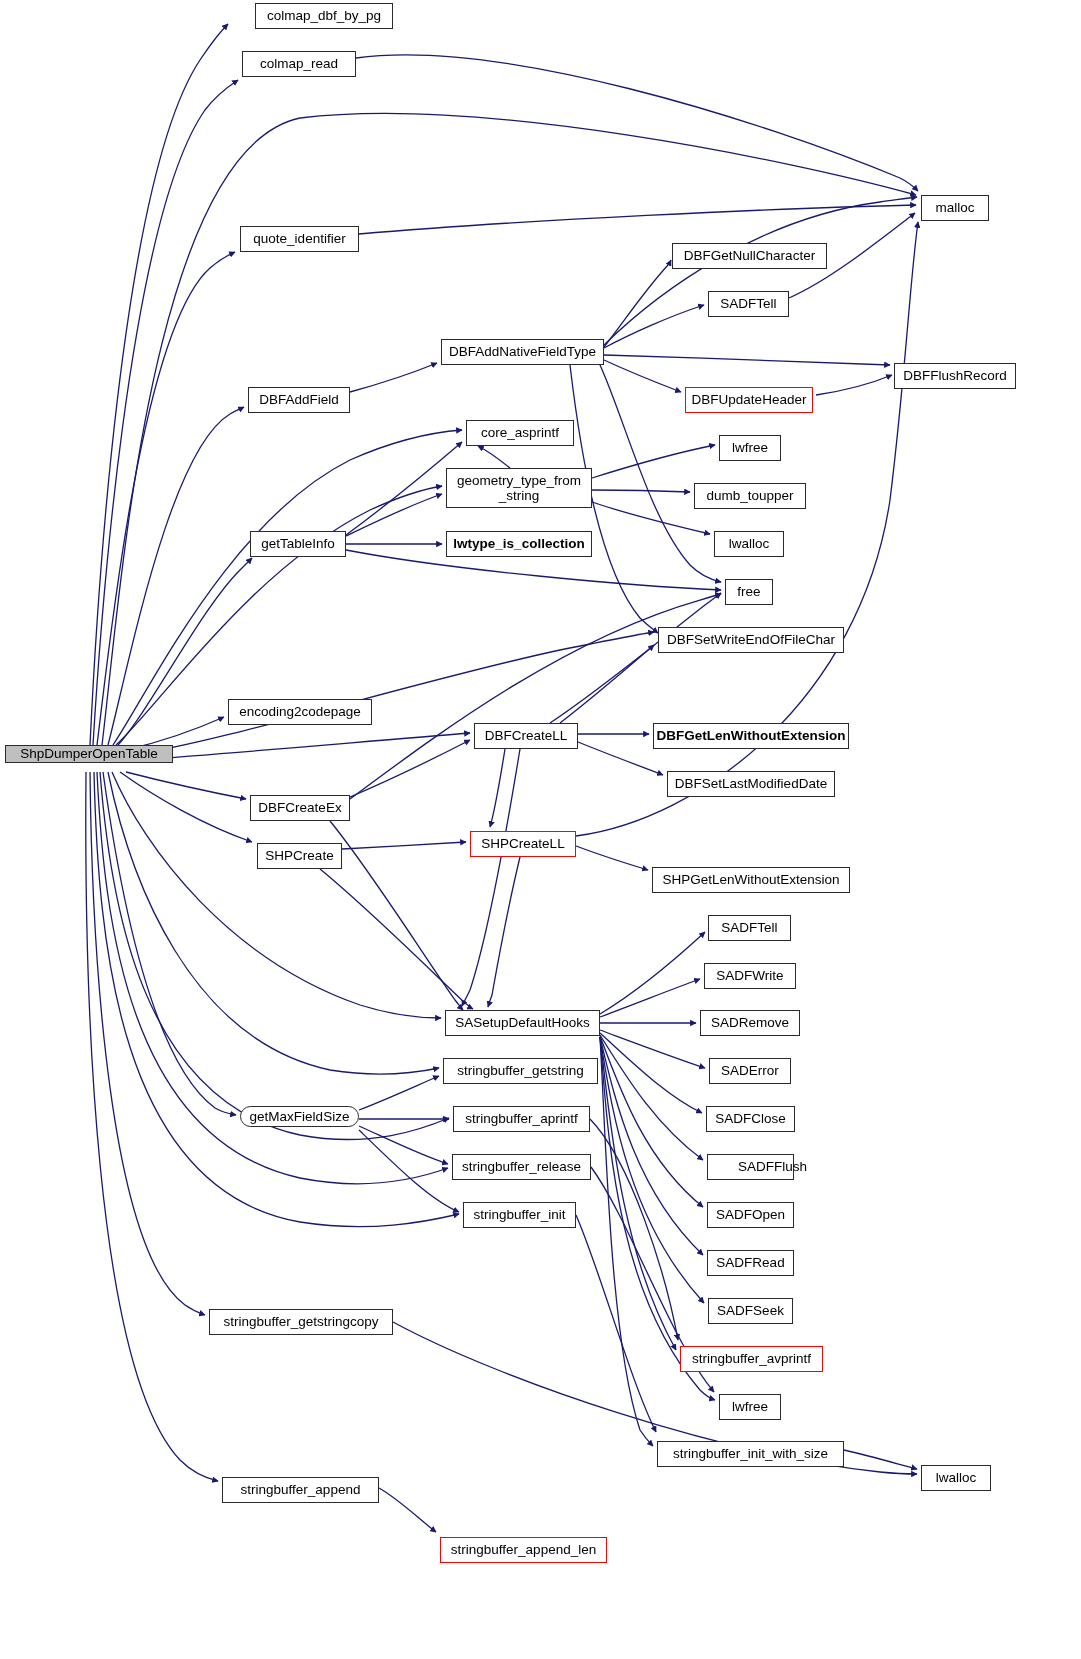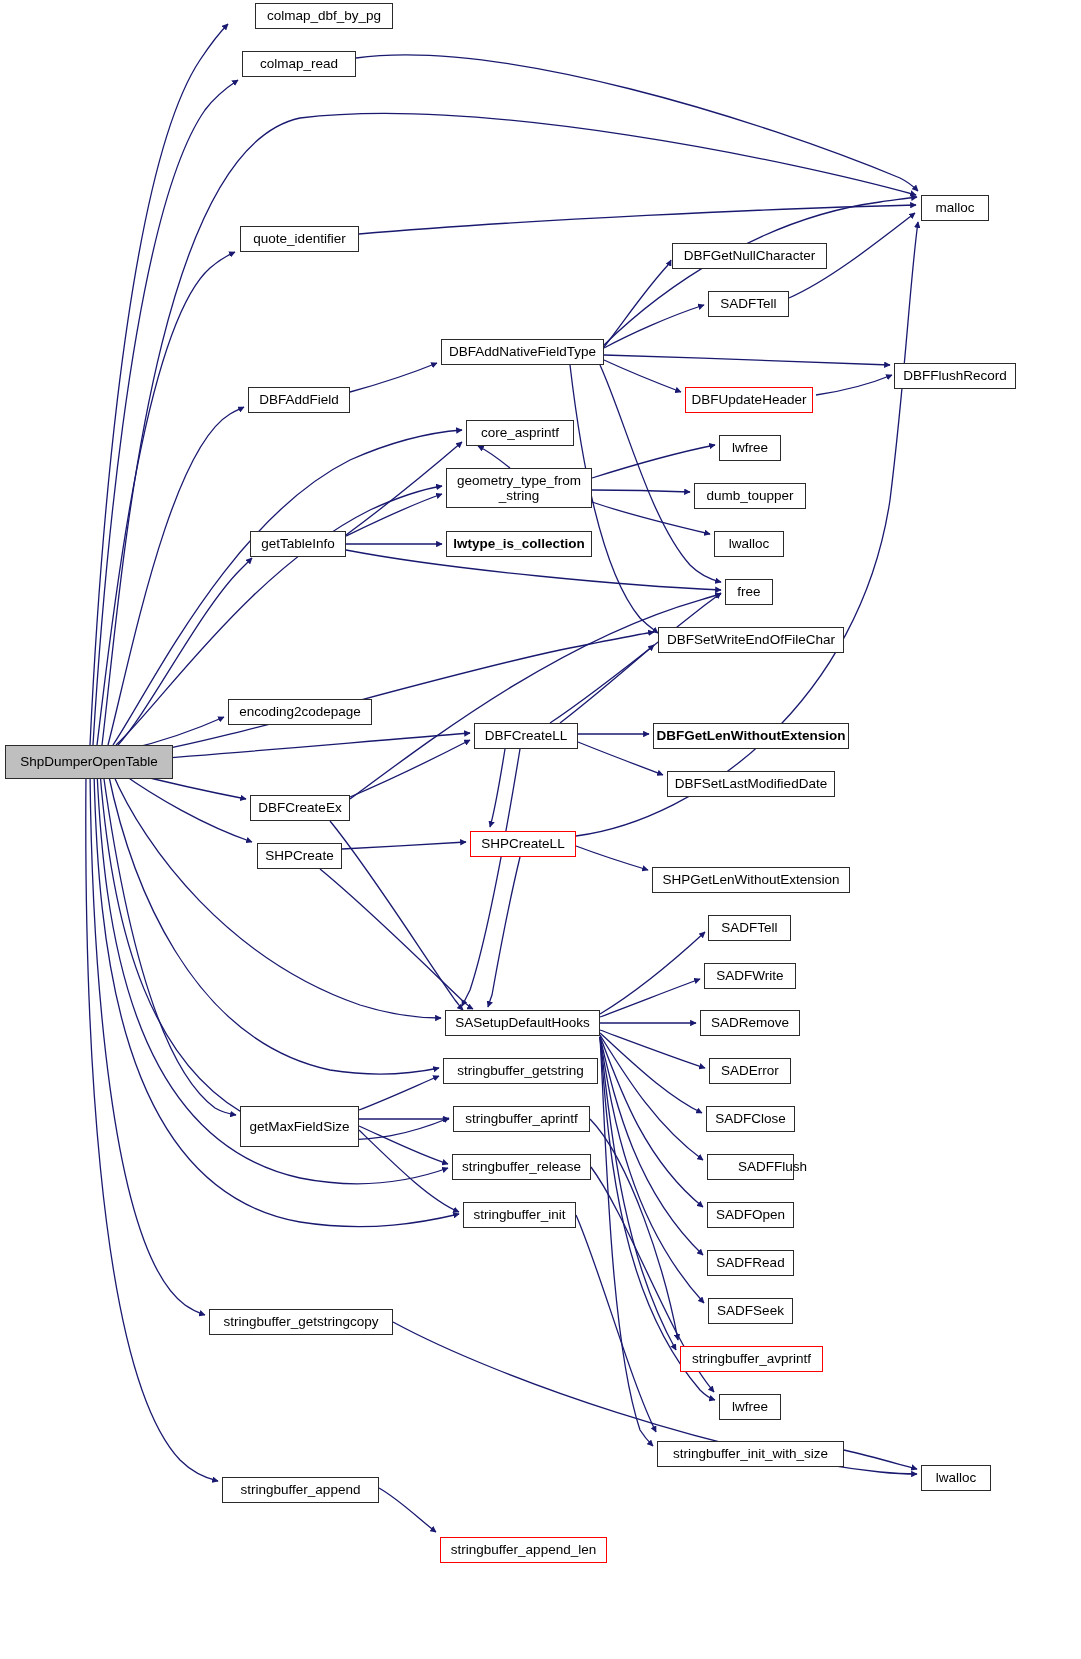--- a/index.html
+++ b/index.html
@@ -129,21 +129,21 @@
         <path d="M 359 1130 C 395 1165 430 1200 459 1212" fill="none" stroke="#191970" stroke-width="1.3" marker-end="url(#arrow)"></path>
         <path d="M 590 1119 C 630 1160 665 1270 678 1340" fill="none" stroke="#191970" stroke-width="1.3" marker-end="url(#arrow)"></path>
         <path d="M 591 1167 C 630 1220 670 1340 714 1392" fill="none" stroke="#191970" stroke-width="1.3" marker-end="url(#arrow)"></path>
         <path d="M 576 1215 C 600 1270 630 1380 656 1432" fill="none" stroke="#191970" stroke-width="1.3" marker-end="url(#arrow)"></path>
         <path d="M 393 1322 C 500 1380 720 1455 880 1472 C 900 1474 912 1474 917 1474" fill="none" stroke="#191970" stroke-width="1.3" marker-end="url(#arrow)"></path>
         <path d="M 844 1450 C 870 1456 898 1464 917 1469" fill="none" stroke="#191970" stroke-width="1.3" marker-end="url(#arrow)"></path>
         <path d="M 379 1488 C 400 1500 420 1520 436 1532" fill="none" stroke="#191970" stroke-width="1.3" marker-end="url(#arrow)"></path>
       </g>
   </svg>
   <div id="node-layer">
-      <div class="node current" style="left: 5px; top: 745px; width: 168px; height: 34px;">ShpDumperOpenTable</div>
+      <div class="node current" style="left: 5px; top: 745px; width: 168px; height: 18px;">ShpDumperOpenTable</div>
       <div class="node" style="left: 231px; top: 3px; width: 138px; height: 26px; margin-left: 24px;">colmap_dbf_by_pg</div>
       <div class="node" style="left: 242px; top: 51px; width: 114px; height: 26px;">colmap_read</div>
       <div class="node" style="left: 240px; top: 226px; width: 119px; height: 26px;">quote_identifier</div>
       <div class="node" style="left: 921px; top: 195px; width: 68px; height: 26px;">malloc</div>
       <div class="node" style="left: 672px; top: 243px; width: 155px; height: 26px;">DBFGetNullCharacter</div>
       <div class="node" style="left: 708px; top: 291px; width: 81px; height: 26px;">SADFTell</div>
       <div class="node" style="left: 441px; top: 339px; width: 163px; height: 26px;">DBFAddNativeFieldType</div>
       <div class="node" style="left: 894px; top: 363px; width: 122px; height: 26px;">DBFFlushRecord</div>
       <div class="node" style="left: 248px; top: 387px; width: 102px; height: 26px;">DBFAddField</div>
       <div class="node highlight" style="left: 685px; top: 387px; width: 128px; height: 26px;">DBFUpdateHeader</div>
@@ -165,21 +165,21 @@
       <div class="node highlight" style="left: 470px; top: 831px; width: 106px; height: 26px;">SHPCreateLL</div>
       <div class="node" style="left: 257px; top: 843px; width: 85px; height: 26px;">SHPCreate</div>
       <div class="node" style="left: 652px; top: 867px; width: 198px; height: 26px;">SHPGetLenWithoutExtension</div>
       <div class="node" style="left: 708px; top: 915px; width: 83px; height: 26px;">SADFTell</div>
       <div class="node" style="left: 704px; top: 963px; width: 92px; height: 26px;">SADFWrite</div>
       <div class="node" style="left: 445px; top: 1010px; width: 155px; height: 26px;">SASetupDefaultHooks</div>
       <div class="node" style="left: 700px; top: 1010px; width: 100px; height: 26px;">SADRemove</div>
       <div class="node" style="left: 709px; top: 1058px; width: 82px; height: 26px;">SADError</div>
       <div class="node" style="left: 443px; top: 1058px; width: 155px; height: 26px;">stringbuffer_getstring</div>
       <div class="node" style="left: 706px; top: 1106px; width: 89px; height: 26px;">SADFClose</div>
-      <div class="node" style="left: 240px; top: 1106px; width: 119px; height: 41px;">getMaxFieldSize</div>
+      <div class="node" style="left: 240px; top: 1106px; width: 119px; height: 21px; border-radius: 12px;">getMaxFieldSize</div>
       <div class="node" style="left: 453px; top: 1106px; width: 137px; height: 26px;">stringbuffer_aprintf</div>
       <div class="node" style="left: 707px; top: 1154px; width: 87px; height: 26px; padding-left: 44px;">SADFFlush</div>
       <div class="node" style="left: 452px; top: 1154px; width: 139px; height: 26px;">stringbuffer_release</div>
       <div class="node" style="left: 707px; top: 1202px; width: 87px; height: 26px;">SADFOpen</div>
       <div class="node" style="left: 463px; top: 1202px; width: 113px; height: 26px;">stringbuffer_init</div>
       <div class="node" style="left: 707px; top: 1250px; width: 87px; height: 26px;">SADFRead</div>
       <div class="node" style="left: 708px; top: 1298px; width: 85px; height: 26px;">SADFSeek</div>
       <div class="node" style="left: 209px; top: 1309px; width: 184px; height: 26px;">stringbuffer_getstringcopy</div>
       <div class="node highlight" style="left: 680px; top: 1346px; width: 143px; height: 26px;">stringbuffer_avprintf</div>
       <div class="node" style="left: 719px; top: 1394px; width: 62px; height: 26px;">lwfree</div>

